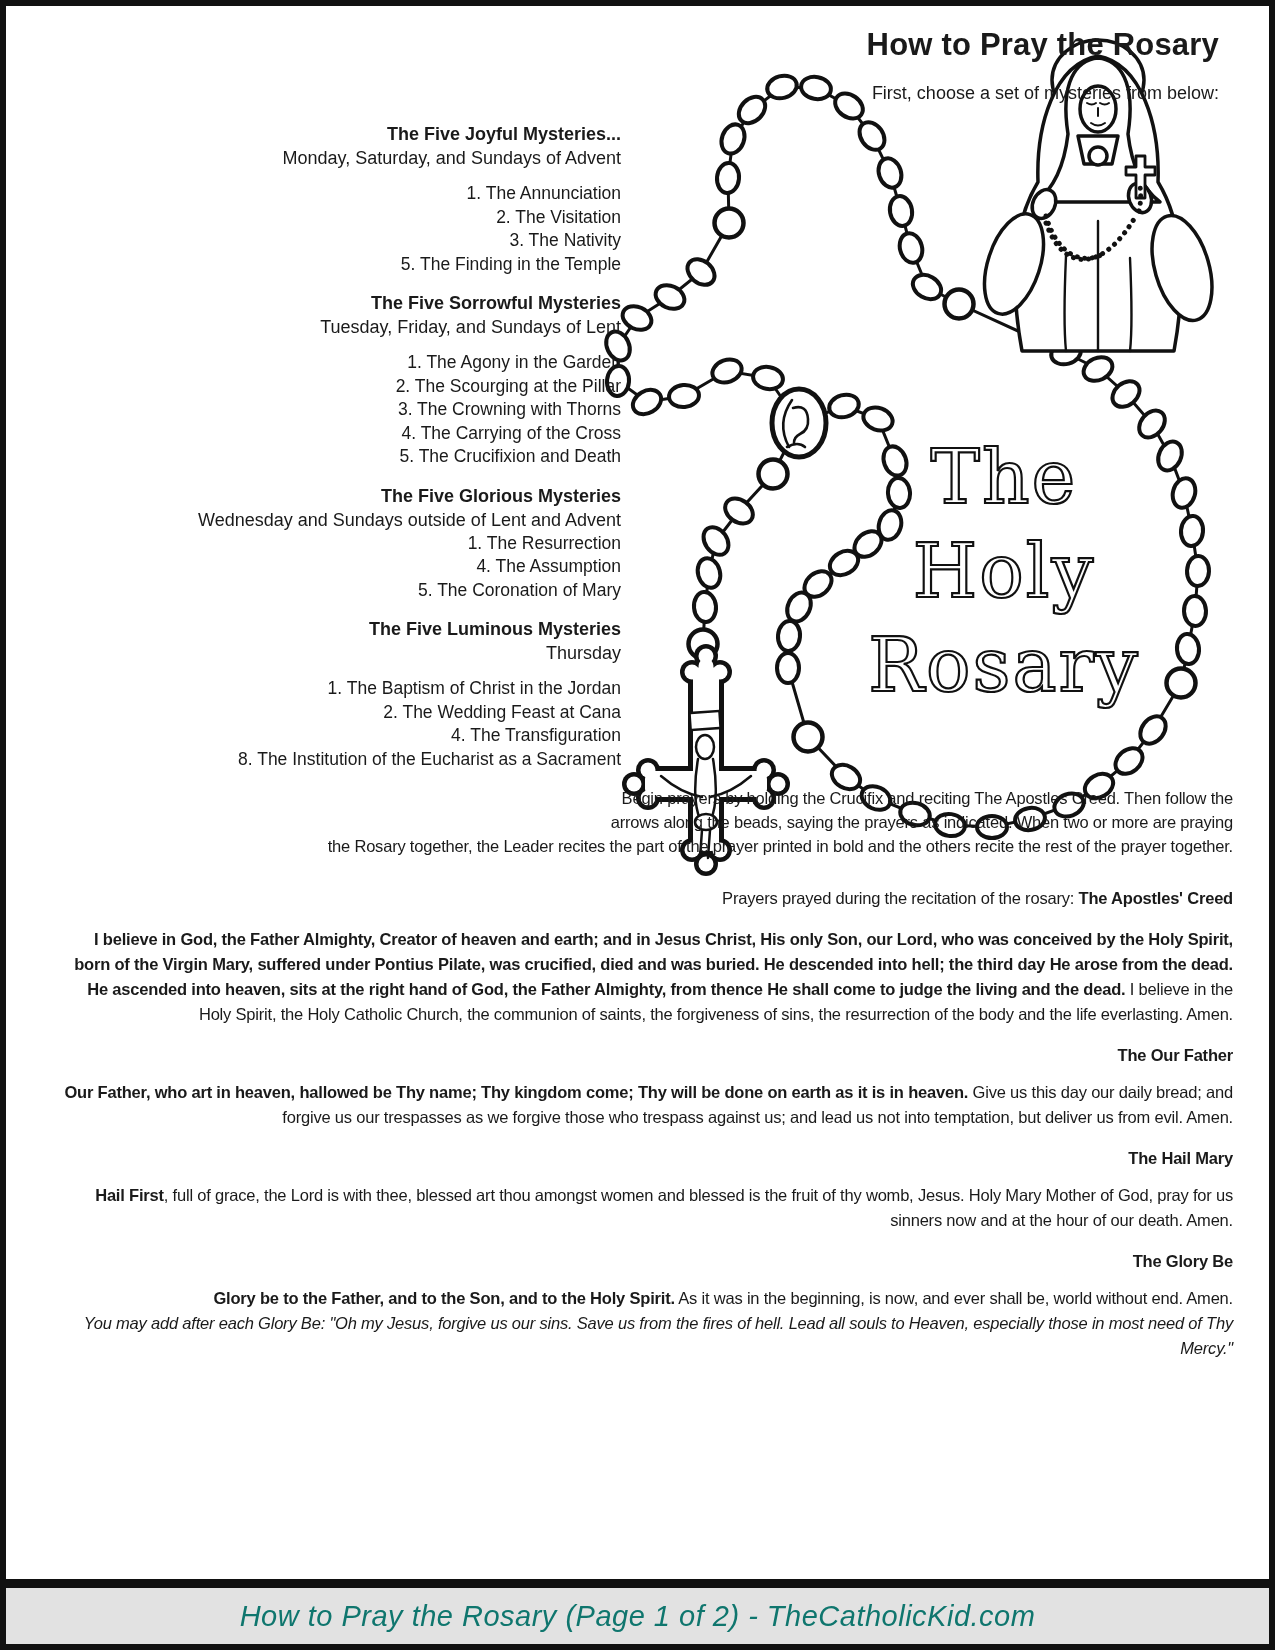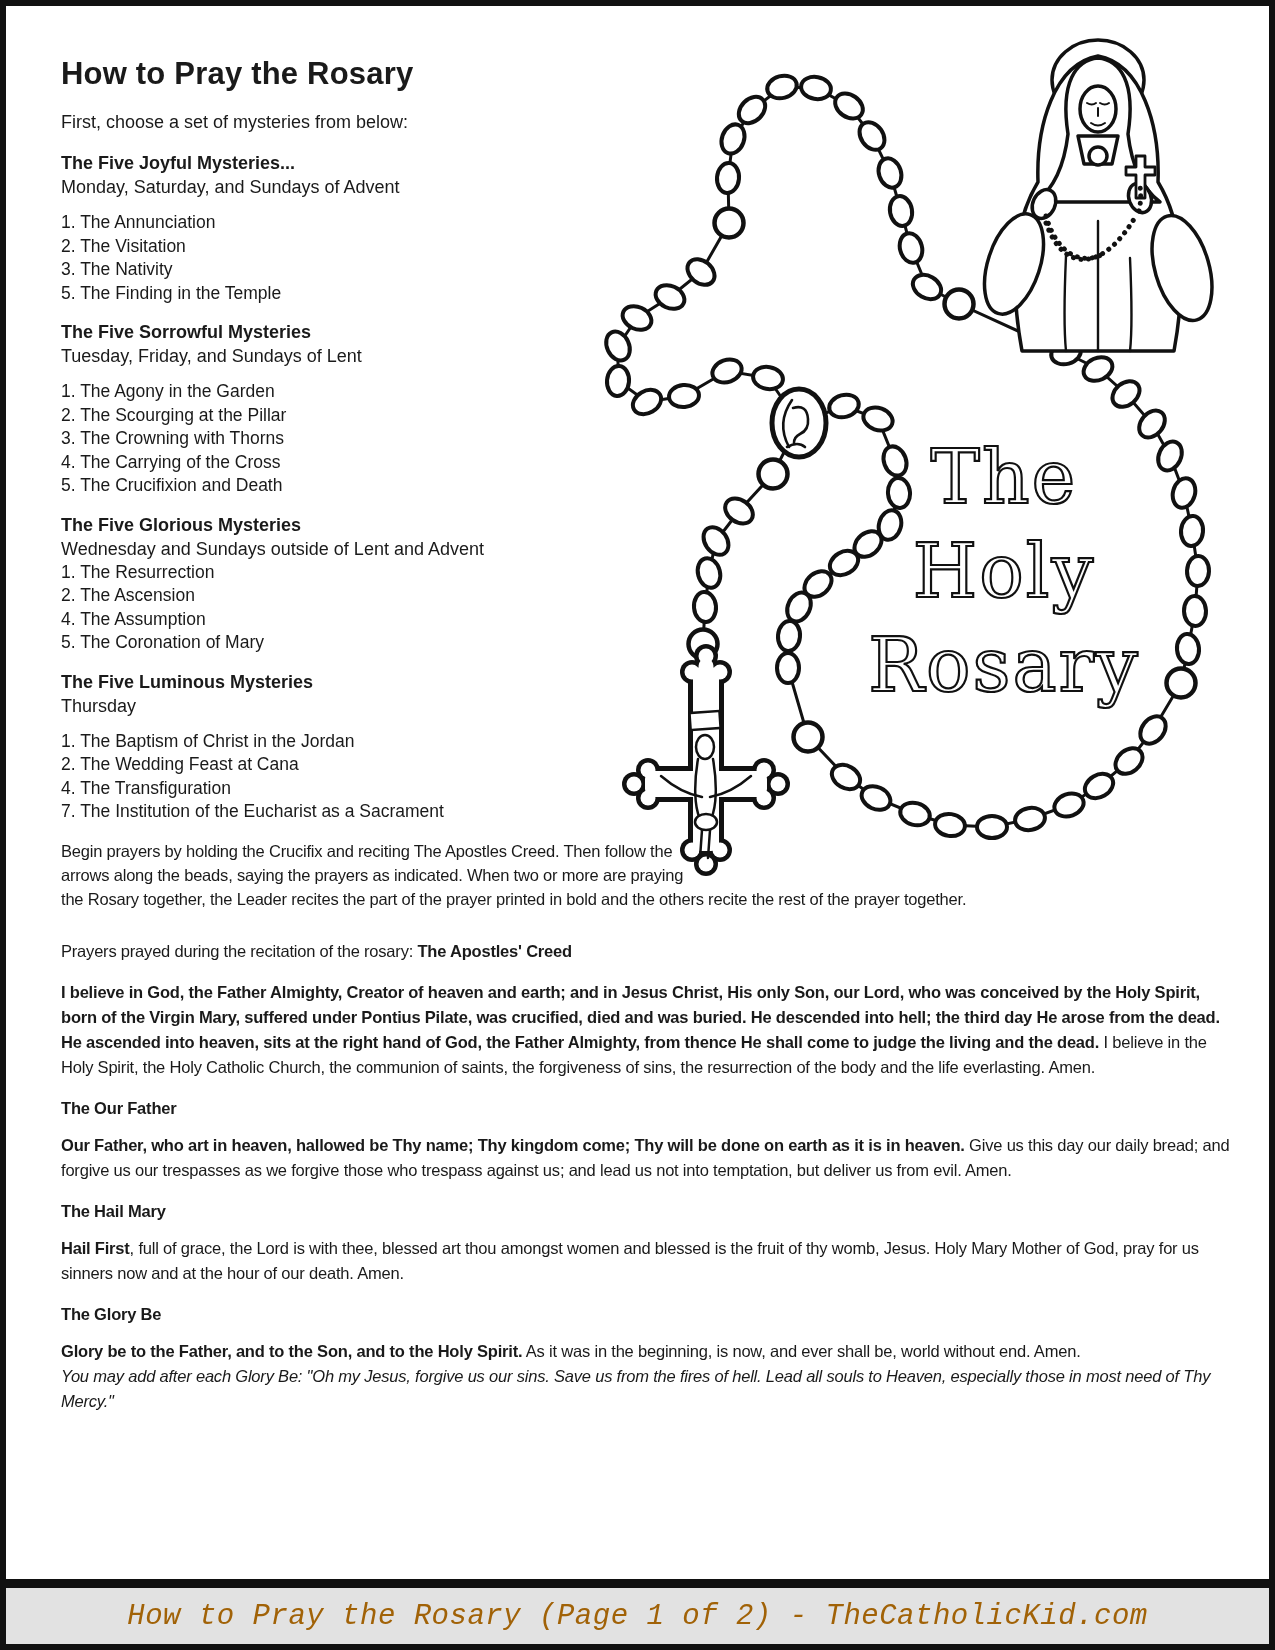--- a/index.html
+++ b/index.html
@@ -9,21 +9,22 @@
     background:#fff;
     border:6px solid #111;
     box-sizing:border-box;
     overflow:hidden;
     font-family:"Liberation Sans", sans-serif;
     color:#1a1a1a;
   }
   .content{
     position:relative;
     z-index:2;
-    padding:50px 50px 0 55px;
+    padding:21px 50px 0 55px;
+    text-align:right;
   }
   h1.title{
     font-size:31px;
     font-weight:bold;
     margin:0 0 20px 0;
     letter-spacing:0.2px;
   }
   .intro{
     font-size:18px;
     margin:0 0 18px 0;
@@ -70,24 +71,24 @@
     left:0;right:0;bottom:0;
     height:56px;
     background:#e2e2e2;
     border-top:9px solid #111;
     z-index:3;
     display:flex;
     align-items:center;
     justify-content:center;
   }
   .footer-text{
-    font-family:Liberation Mono, monospace;
+    font-family:Liberation Sans, sans-serif;
     font-style:italic;
     font-size:29px;
-    color:#a16207;
+    color:#0f766e;
     letter-spacing:0.5px;
   }
   svg.illustration{
     position:absolute;
     left:0;top:0;
     width:1275px;height:1650px;
     z-index:1;
     pointer-events:none;
   }
   .caption-text{
@@ -275,34 +276,33 @@
           <li>4. The Carrying of the Cross</li>
           <li>5. The Crucifixion and Death</li>
         </ul>
       </div>
 
       <div class="mystery-section tight">
         <div class="mystery-heading">The Five Glorious Mysteries</div>
         <div class="mystery-subtitle">Wednesday and Sundays outside of Lent and Advent</div>
         <ul class="mystery-list">
           <li>1. The Resurrection</li>
-          <li>2. The Ascension</li>
           <li>4. The Assumption</li>
           <li>5. The Coronation of Mary</li>
         </ul>
       </div>
 
       <div class="mystery-section">
         <div class="mystery-heading">The Five Luminous Mysteries</div>
         <div class="mystery-subtitle">Thursday</div>
         <ul class="mystery-list">
           <li>1. The Baptism of Christ in the Jordan</li>
           <li>2. The Wedding Feast at Cana</li>
           <li>4. The Transfiguration</li>
-          <li>7. The Institution of the Eucharist as a Sacrament</li>
+          <li>8. The Institution of the Eucharist as a Sacrament</li>
         </ul>
       </div>
     </div>
 
     <div class="lower">
 
       <div class="instructions">
         <div class="iline">Begin prayers by holding the Crucifix and reciting The Apostles Creed. Then follow the</div>
         <div class="iline">arrows along the beads, saying the prayers as indicated. When two or more are praying</div>
         <div class="iline">the Rosary together, the Leader recites the part of the prayer printed in bold and the others recite the rest of the prayer together.</div>

